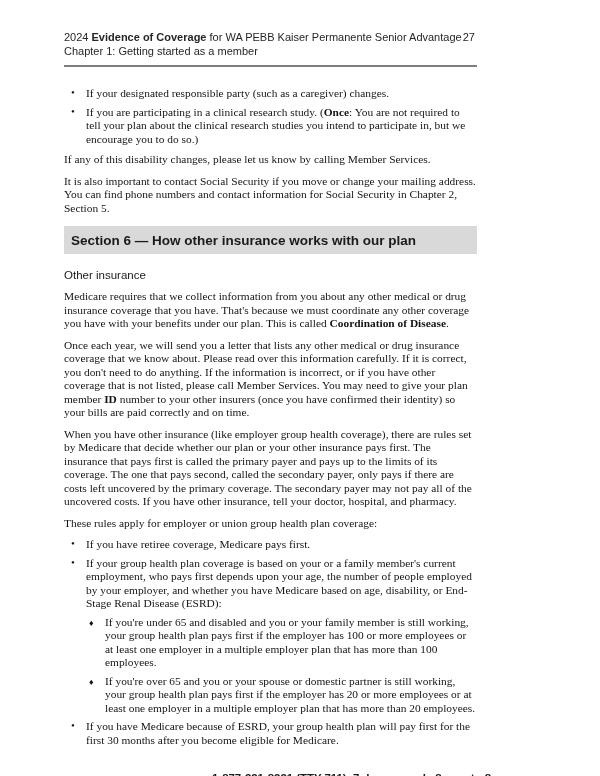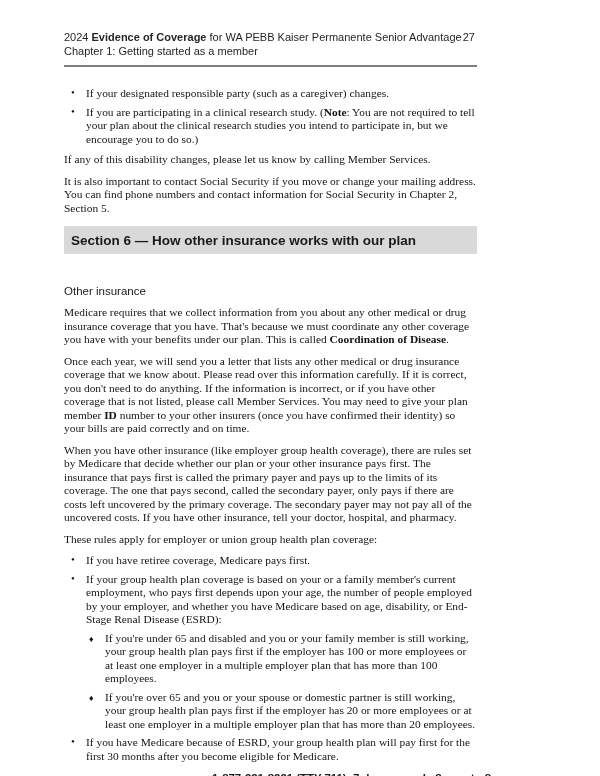--- a/index.html
+++ b/index.html
@@ -25,21 +25,21 @@
   .doc p{margin:0 0 8px 0;}
   .li1{position:relative;padding-left:22px;margin-bottom:5px;}
   .li1>.mk{position:absolute;left:7px;top:-1px;font-size:11px;}
   .li2{position:relative;padding-left:41px;margin-bottom:5px;}
   .li2>.mk{position:absolute;left:25px;top:1px;font-size:9px;}
   .sectionbar{
     background:#d9d9d9;
     font-family:"Liberation Sans",sans-serif;
     font-weight:bold;font-size:13.5px;line-height:17px;
     padding:6px 8px 5px 7px;
-    margin:11px 0 30px 0;
+    margin:11px 0 14px 0;
     color:#1a1a1a;
   }
   .subhead{
     font-family:"Liberation Sans",sans-serif;
     font-weight:normal;font-size:11.5px;line-height:14px;
     margin:0 0 8px 0;color:#1a1a1a;
   }
   .gap{height:2px;}
   
   .footer{
@@ -65,21 +65,21 @@
 
   <div class="doc">
 
     <div class="li1">
       <span class="mk">•</span>
       <span>If your designated responsible party (such as a caregiver) changes.</span>
     </div>
 
     <div class="li1">
       <span class="mk">•</span>
-      <span>If you are participating in a clinical research study. (</span><span class="b">Note</span><span>: You are not required to tell your plan about the clinical research studies you intend to participate in, but we encourage you to do so.)</span>
+      <span>If you are participating in a clinical research study. (</span><span class="b">Once</span><span>: You are not required to tell your plan about the clinical research studies you intend to participate in, but we encourage you to do so.)</span>
     </div>
 
     <div class="gap"></div>
 
     <p>If any of this disability changes, please let us know by calling Member Services.</p>
 
     <p>It is also important to contact Social Security if you move or change your mailing address. You can find phone numbers and contact information for Social Security in Chapter 2, Section 5.</p>
 
     <div class="sectionbar">Section 6 — How other insurance works with our plan</div>
 

